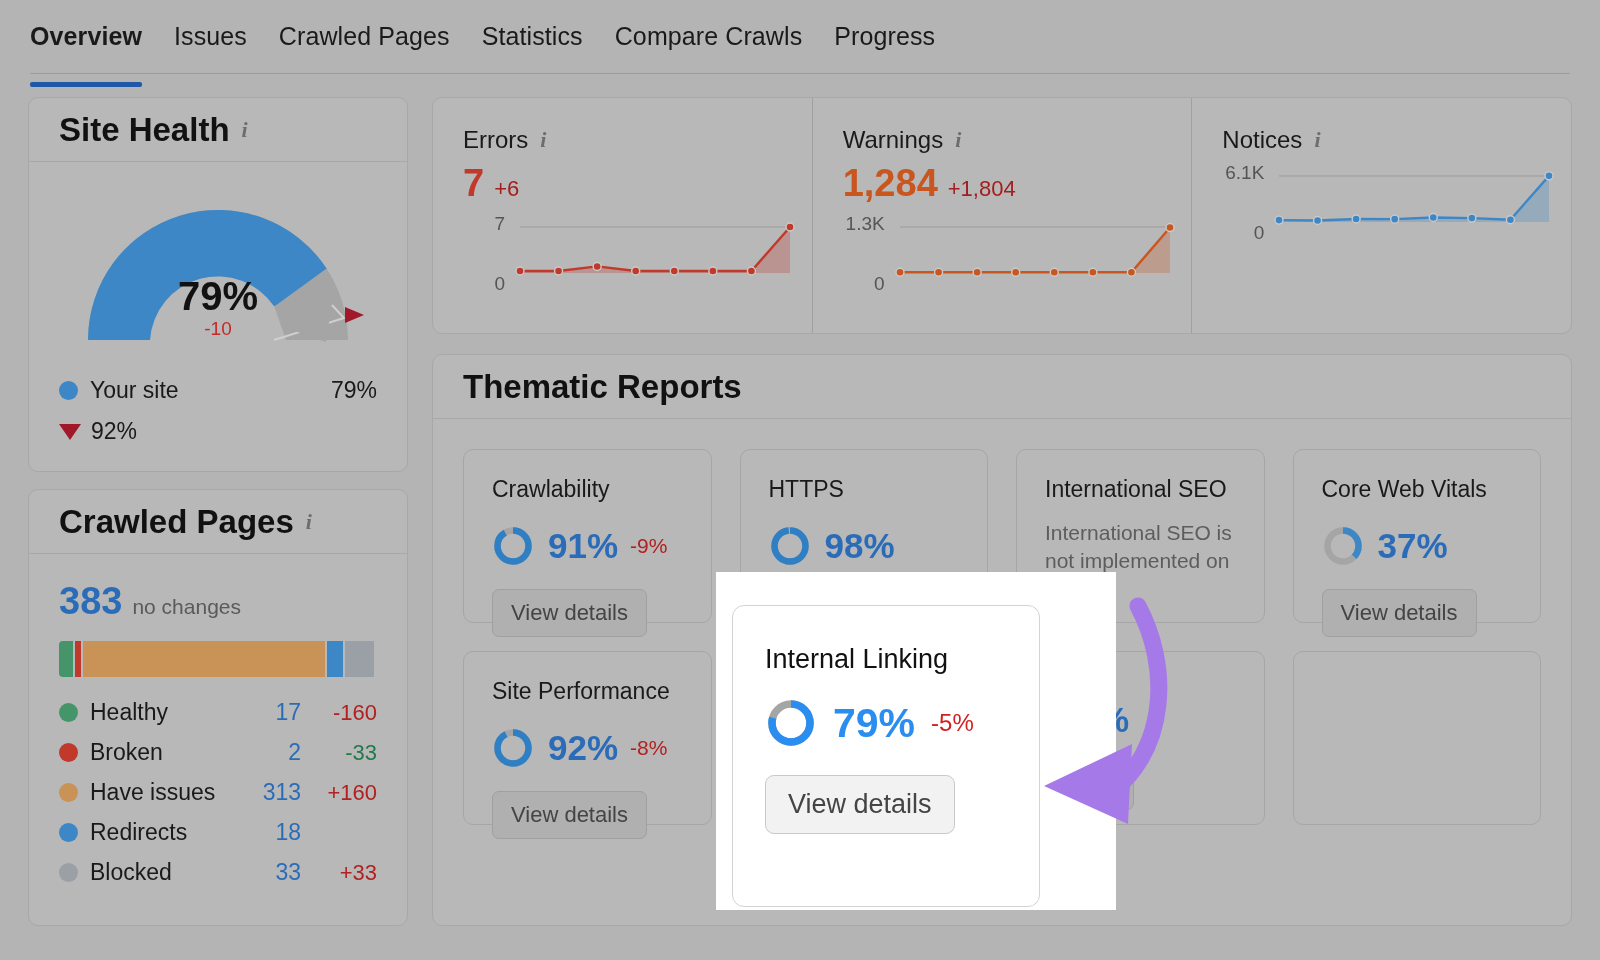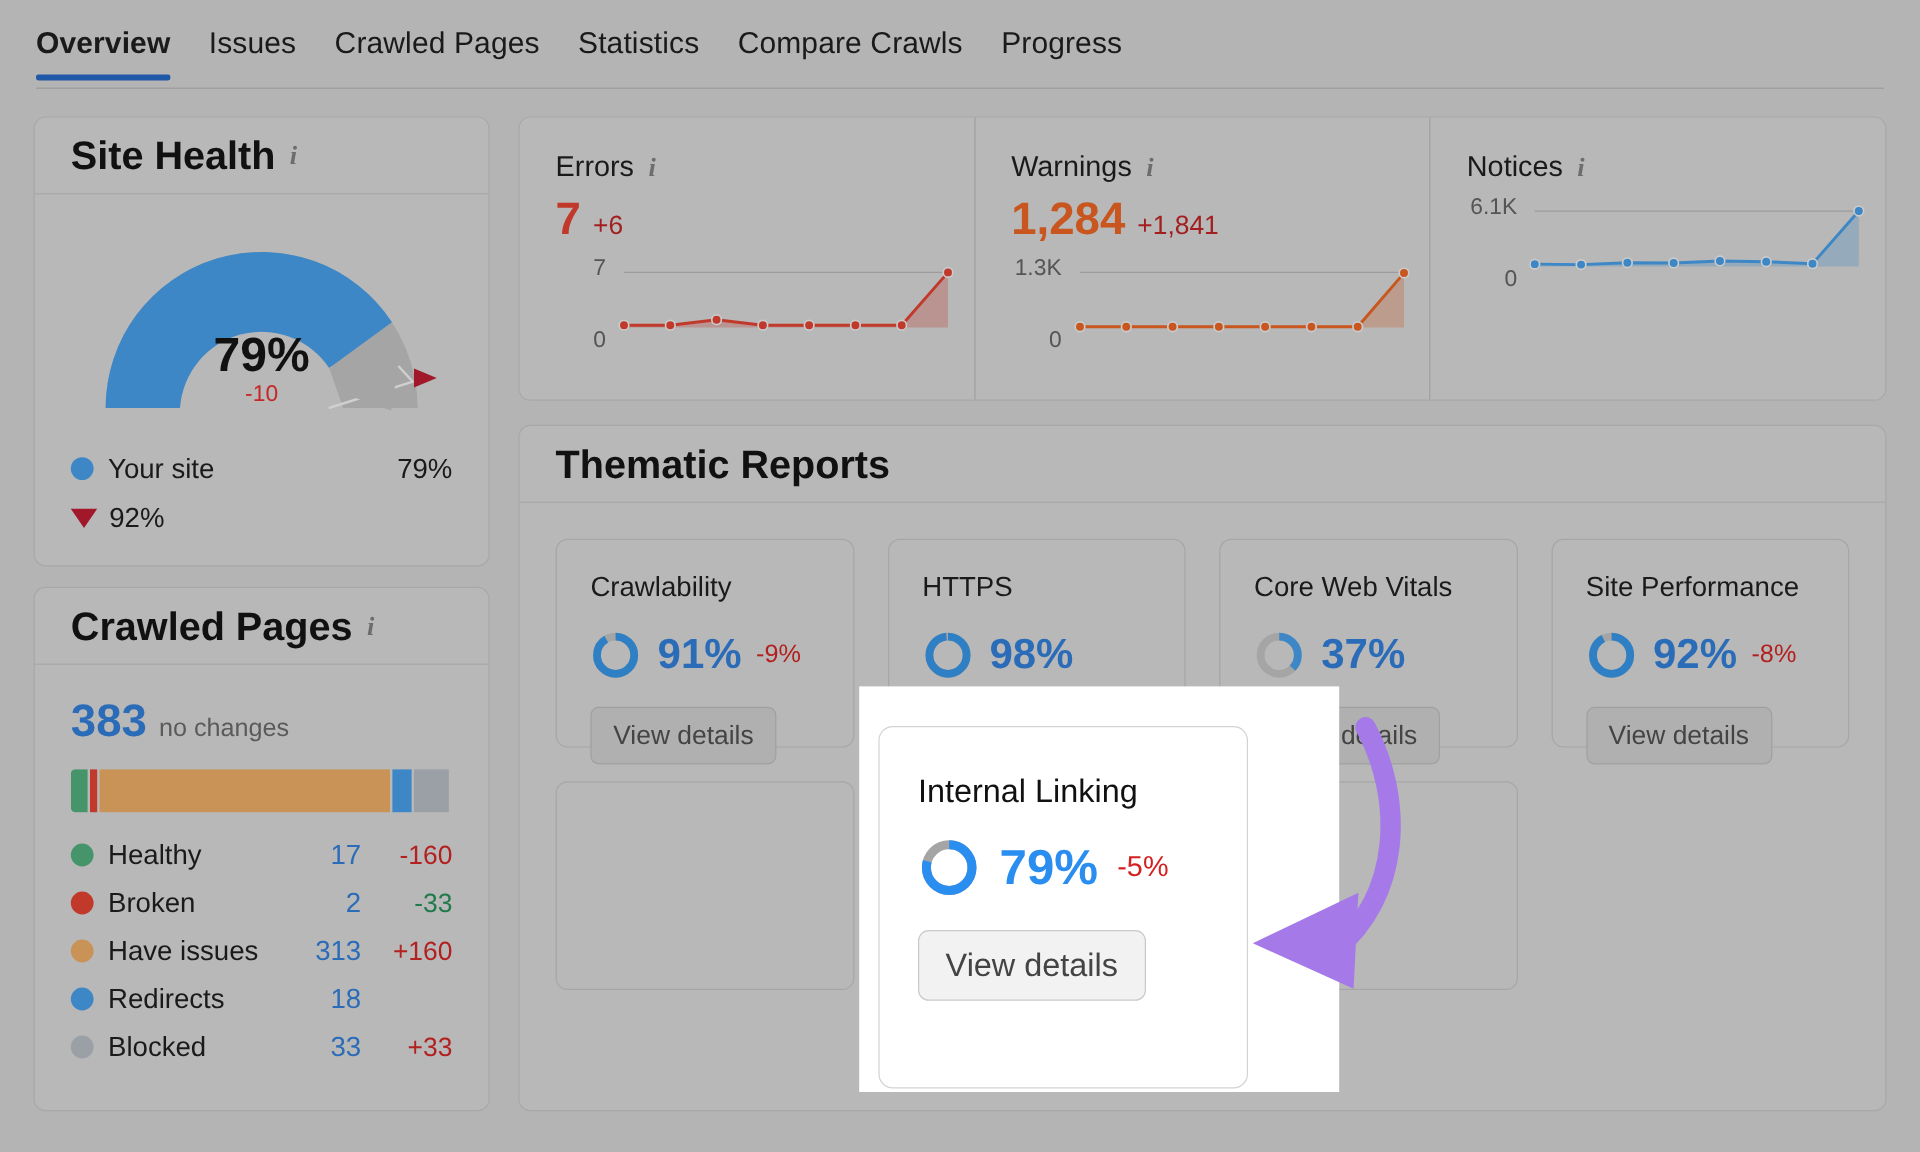--- a/index.html
+++ b/index.html
@@ -11,21 +11,21 @@
   }
   .page { position: relative; width: 1600px; height: 960px; }
 
   
   .tabbar {
     position: absolute; left: 0; top: 0; width: 1600px; height: 76px;
     display: flex; align-items: flex-start; padding-left: 30px; padding-top: 22px;
   }
   .tab {
     font-size: 25px; color: #1a1a1a; margin-right: 32px;
-    padding-bottom: 16px; position: relative; white-space: nowrap;
+    padding-bottom: 36px; position: relative; white-space: nowrap;
     cursor: pointer; letter-spacing: .1px;
   }
   .tab.active { font-weight: bold; }
   .tab.active:after {
     content: ""; position: absolute; left: 0; right: 0; bottom: 0;
     height: 5px; background: #2058a8; border-radius: 2px;
   }
   .tabrule {
     position: absolute; left: 30px; right: 30px; top: 73px; height: 1px; background: #9c9c9c;
   }
@@ -278,21 +278,21 @@
             </svg>
         </div>
       </div>
       <div class="issue-col">
         <div class="issue-head">
           <span>Warnings</span>
           <span class="info-icon">i</span>
         </div>
         <div class="issue-value">
           <span class="issue-num warn">1,284</span>
-          <span class="issue-chg">+1,841</span>
+          <span class="issue-chg">+1,804</span>
         </div>
         <div class="spark">
           <span class="ymax">1.3K</span>
           <span class="ymin">0</span>
           <svg id="spark-1" width="280" height="64">
               <line x1="5" y1="8" x2="275" y2="8" stroke="#9b9b9b" stroke-width="1"></line>
               <path d="M 5 53.292307692307695 L 43.57142857142857 53.292307692307695 L 82.14285714285714 53.292307692307695 L 120.71428571428571 53.292307692307695 L 159.28571428571428 53.292307692307695 L 197.85714285714286 53.292307692307695 L 236.42857142857142 53.292307692307695 L 275 8.56615384615385 L 275 54 L 5 54 Z" fill="#c8561e" fill-opacity="0.28"></path>
               <path d="M 5 53.292307692307695 L 43.57142857142857 53.292307692307695 L 82.14285714285714 53.292307692307695 L 120.71428571428571 53.292307692307695 L 159.28571428571428 53.292307692307695 L 197.85714285714286 53.292307692307695 L 236.42857142857142 53.292307692307695 L 275 8.56615384615385" fill="none" stroke="#c8561e" stroke-width="2.4"></path>
               <circle cx="5" cy="53.292307692307695" r="4" fill="#c8561e" stroke="#cbcbcb" stroke-width="1.4"></circle>
               <circle cx="43.57142857142857" cy="53.292307692307695" r="4" fill="#c8561e" stroke="#cbcbcb" stroke-width="1.4"></circle>
@@ -354,20 +354,24 @@
         <div class="tr-name">HTTPS</div>
         <div class="tr-metric">
           <span class="donut" style="display: inline-block; line-height: 0;"><svg width="42" height="42" viewBox="0 0 42 42">
                 <circle cx="21" cy="21" r="15.5" fill="none" stroke="#a5a5a5" stroke-width="6.5"></circle>
                 <circle cx="21" cy="21" r="15.5" fill="none" stroke="#2f7fc4" stroke-width="6.5" stroke-dasharray="95.44158481605791 97.38937226128358" stroke-linecap="butt" transform="rotate(-90 21 21)"></circle>
               </svg></span>
           <span class="tr-pct">98%</span>
         </div>
       </div>
 
+      <div class="tr-card">
+        <div class="tr-name">International SEO</div>
+        <div class="tr-note">International SEO is not implemented on</div>
+      </div>
 
       <div class="tr-card">
         <div class="tr-name">Core Web Vitals</div>
         <div class="tr-metric">
           <span class="donut" style="display: inline-block; line-height: 0;"><svg width="42" height="42" viewBox="0 0 42 42">
                 <circle cx="21" cy="21" r="15.5" fill="none" stroke="#a5a5a5" stroke-width="6.5"></circle>
                 <circle cx="21" cy="21" r="15.5" fill="none" stroke="#3d87c6" stroke-width="6.5" stroke-dasharray="36.03406773667493 97.38937226128358" stroke-linecap="butt" transform="rotate(-90 21 21)"></circle>
               </svg></span>
           <span class="tr-pct">37%</span>
         </div>

